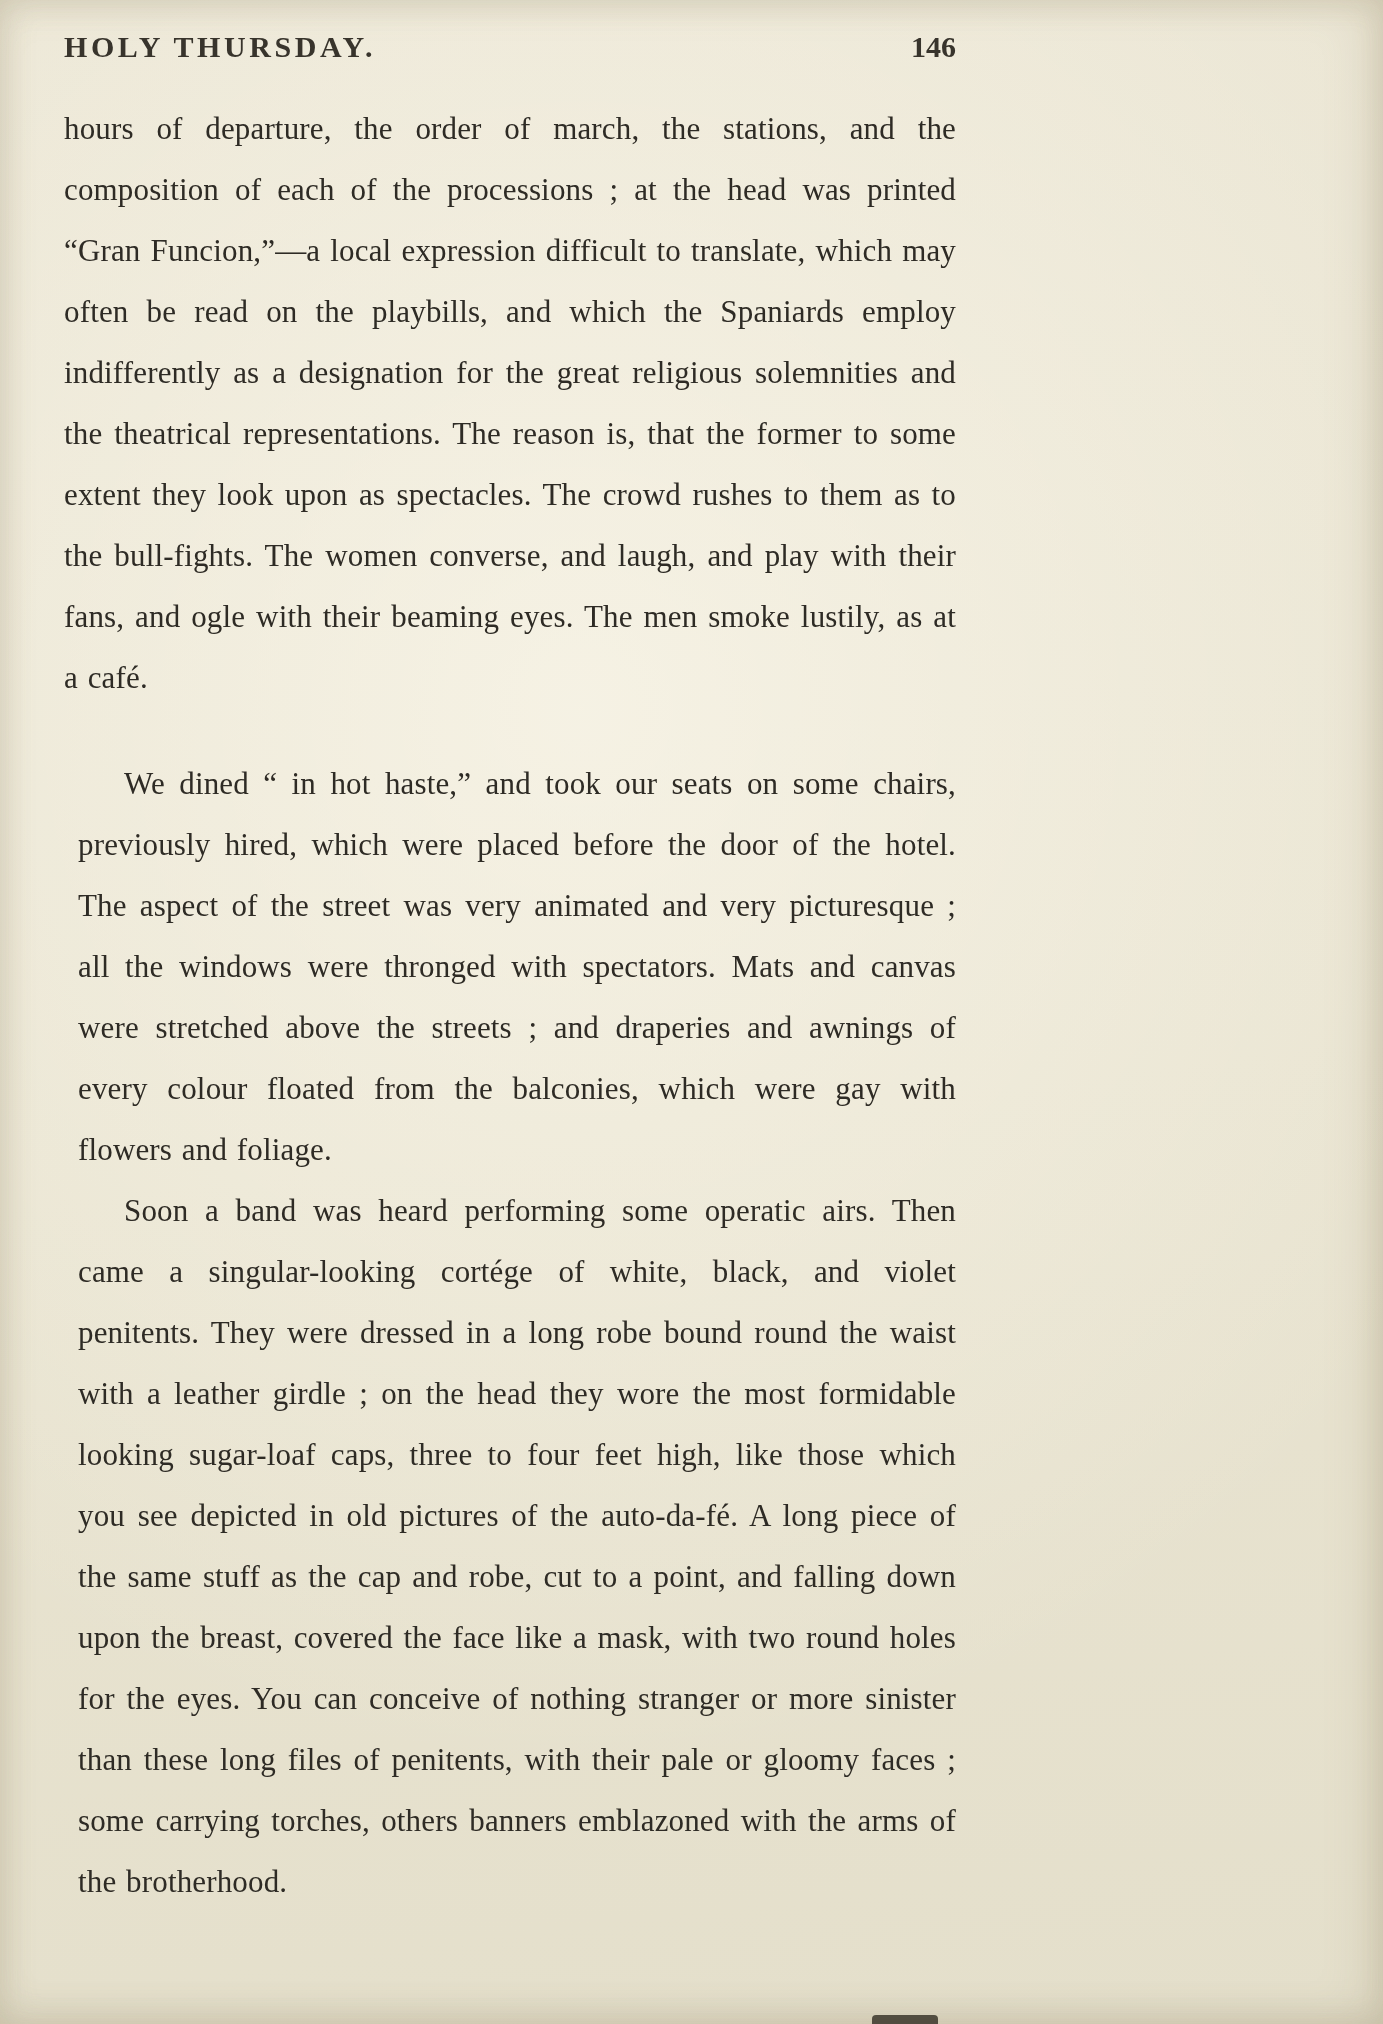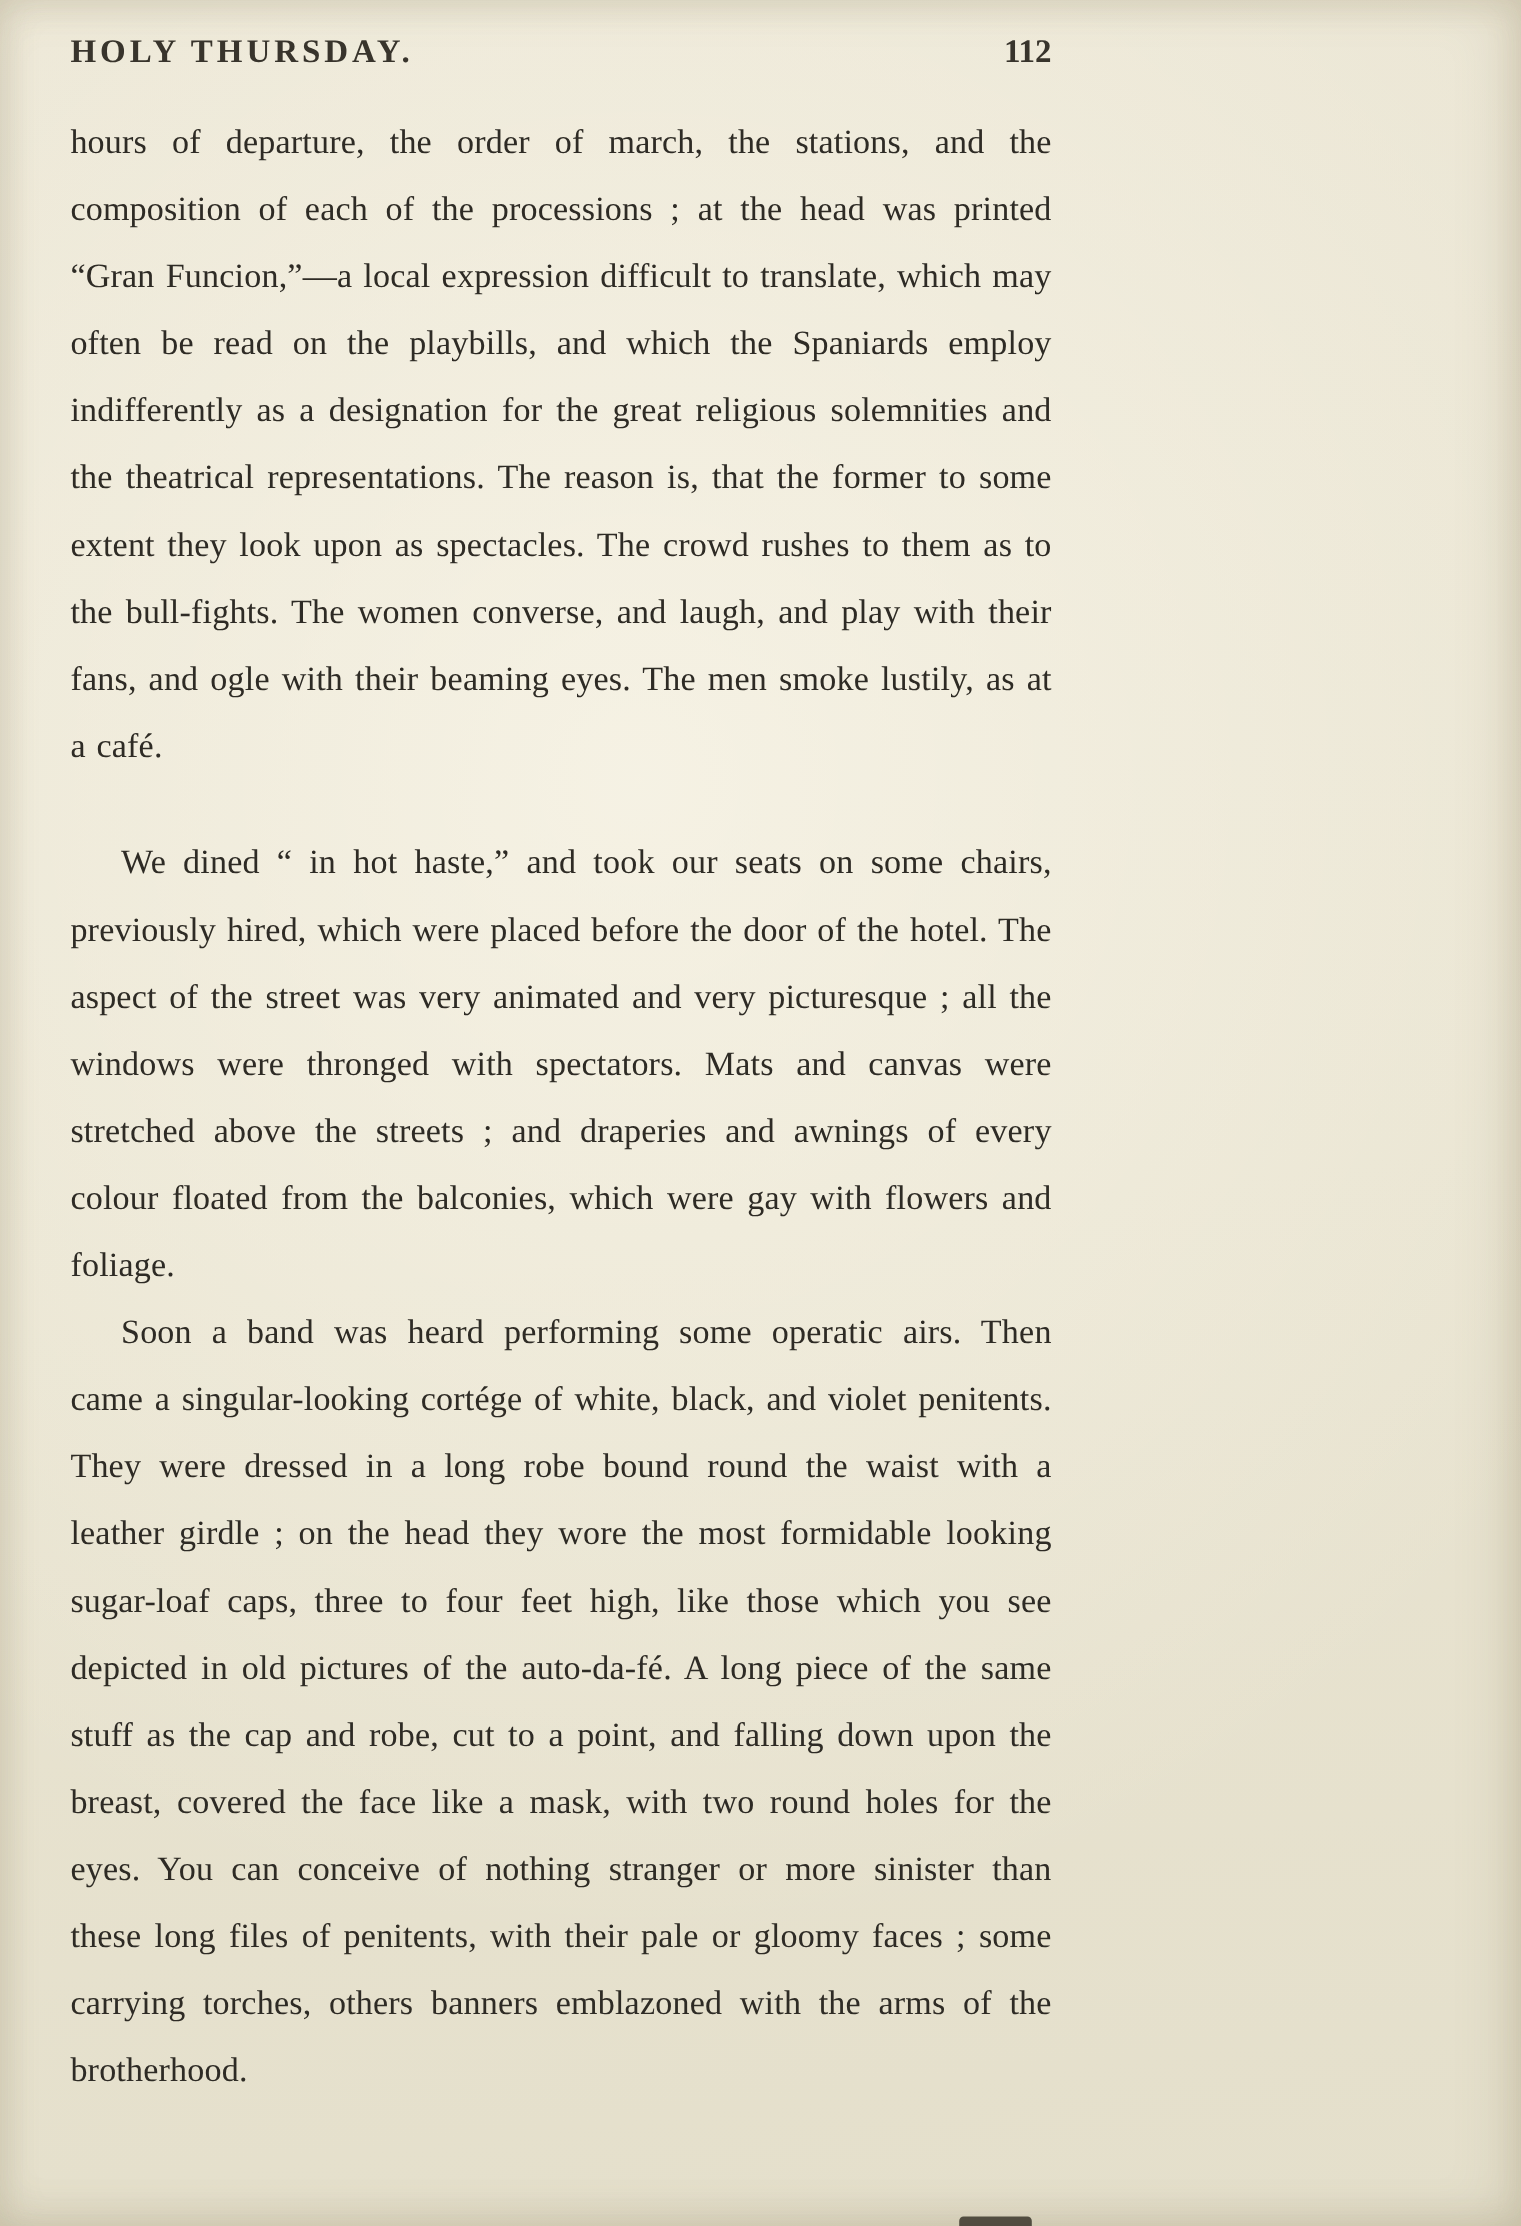--- a/index.html
+++ b/index.html
@@ -60,20 +60,21 @@
     line-height: 61px;
     text-align: justify;
     word-spacing: 0.06em;
     letter-spacing: 0.005em;
   }
   .para.spaced {
     margin-top: 45px;
   }
   .para.indent {
     text-indent: 46px;
+    margin-left: 14px;
   }
   .page-edge-mark {
     position: absolute;
     left: 872px;
     bottom: 0;
     width: 66px;
     height: 9px;
     background: #3b362b;
     opacity: 0.85;
     border-radius: 4px 4px 0 0;
@@ -81,21 +82,21 @@
 </style>
 </head>
 <body>
 
 <div class="scan-page">
 
   <div class="text-block">
 
     <div class="running-head">
       <span class="running-title">HOLY THURSDAY.</span>
-      <span class="page-number">112</span>
+      <span class="page-number">146</span>
     </div>
 
     <p class="para">hours of departure, the order of march, the stations, and the composition of each of the processions ; at the head was printed “Gran Funcion,”—a local expression difficult to translate, which may often be read on the playbills, and which the Spaniards employ indifferently as a designation for the great religious solemnities and the theatrical representations. The reason is, that the former to some extent they look upon as spectacles. The crowd rushes to them as to the bull-fights. The women converse, and laugh, and play with their fans, and ogle with their beaming eyes. The men smoke lustily, as at a café.</p>
 
     <p class="para spaced indent">We dined “ in hot haste,” and took our seats on some chairs, previously hired, which were placed before the door of the hotel. The aspect of the street was very animated and very picturesque ; all the windows were thronged with spectators. Mats and canvas were stretched above the streets ; and draperies and awnings of every colour floated from the balconies, which were gay with flowers and foliage.</p>
 
     <p class="para indent">Soon a band was heard performing some operatic airs. Then came a singular-looking cortége of white, black, and violet penitents. They were dressed in a long robe bound round the waist with a leather girdle ; on the head they wore the most formidable looking sugar-loaf caps, three to four feet high, like those which you see depicted in old pictures of the auto-da-fé. A long piece of the same stuff as the cap and robe, cut to a point, and falling down upon the breast, covered the face like a mask, with two round holes for the eyes. You can conceive of nothing stranger or more sinister than these long files of penitents, with their pale or gloomy faces ; some carrying torches, others banners emblazoned with the arms of the brotherhood.</p>
 
   </div>
 

